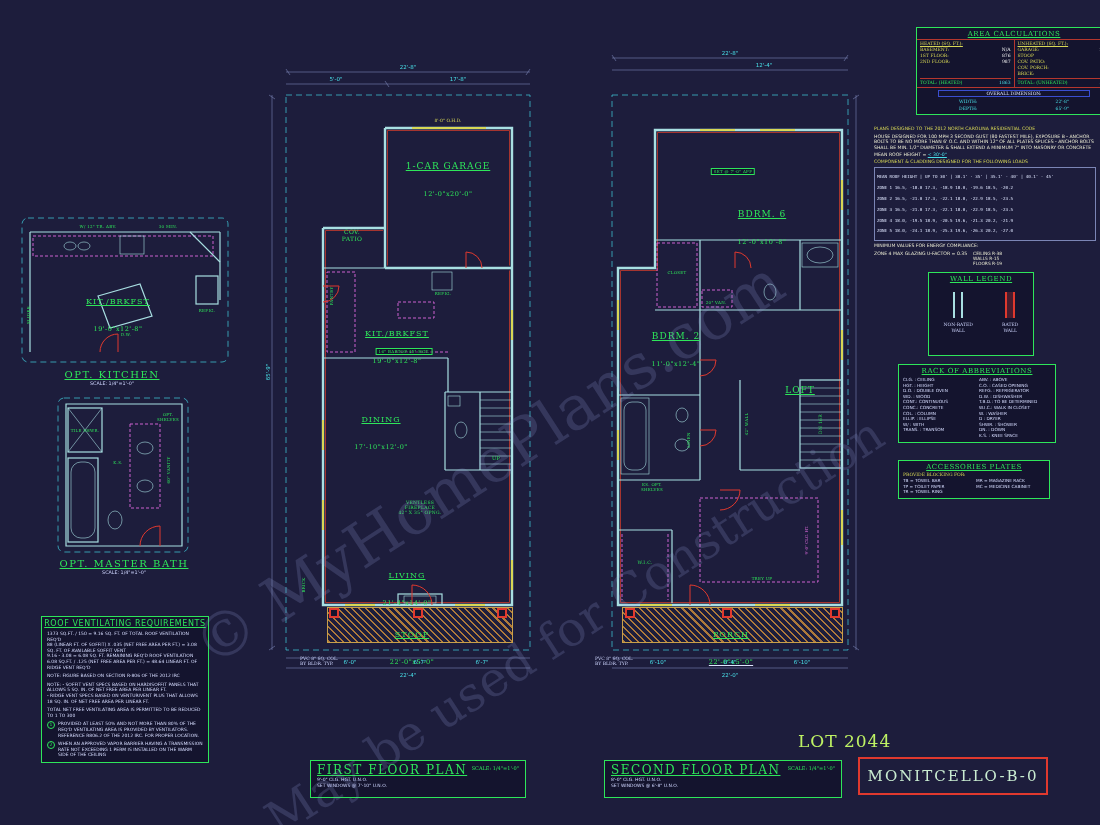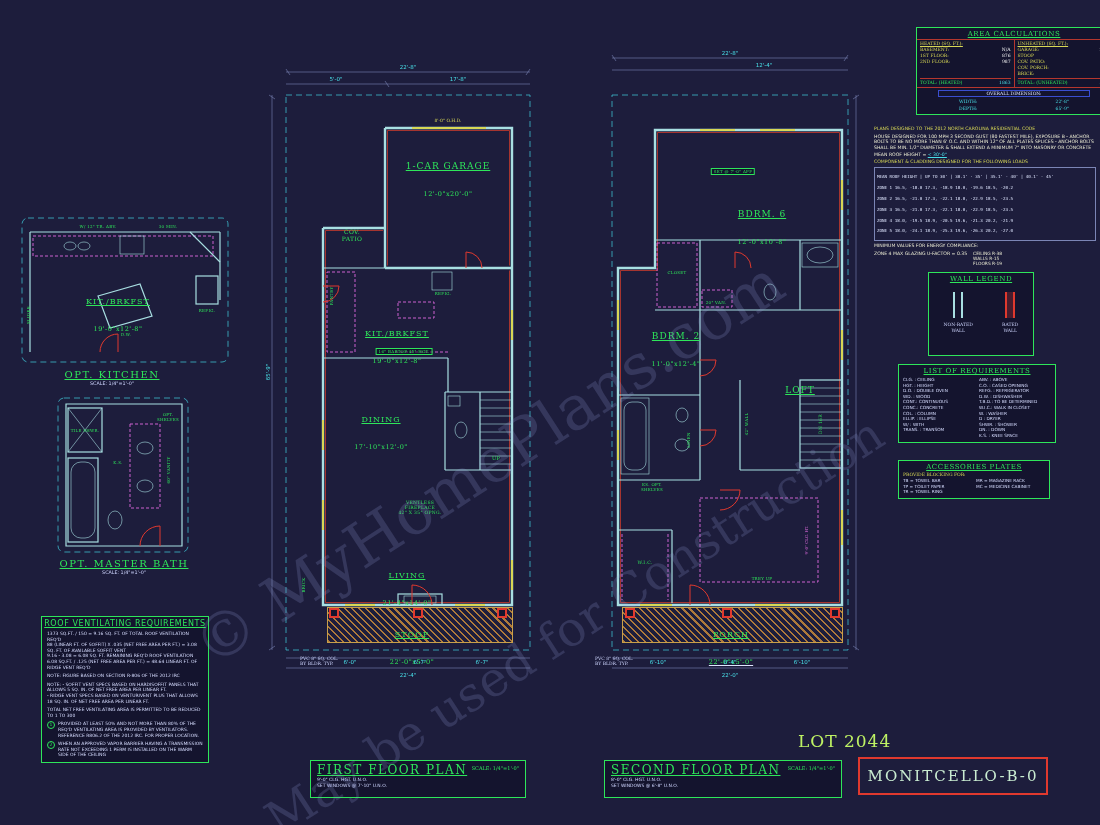--- a/index.html
+++ b/index.html
@@ -431,21 +431,21 @@
       </div>
       <div class="wl-item">
         <div class="wl-sym r"></div>
         <div class="wl-lab">RATED
 WALL</div>
       </div>
     </div>
   </div>
 
   <div class="panel" id="abbrev">
-    <div class="panel-title">LIST OF REQUIREMENTS</div>
+    <div class="panel-title">RACK OF ABBREVIATIONS</div>
     <div class="two-col">
       <div class="c">CLG. : CEILING
 HGT. : HEIGHT
 D.O. : DOUBLE OVEN
 WD. : WOOD
 CONT.: CONTINUOUS
 CONC.: CONCRETE
 COL. : COLUMN
 ELLIP. : ELLIPSE
 W/ : WITH

